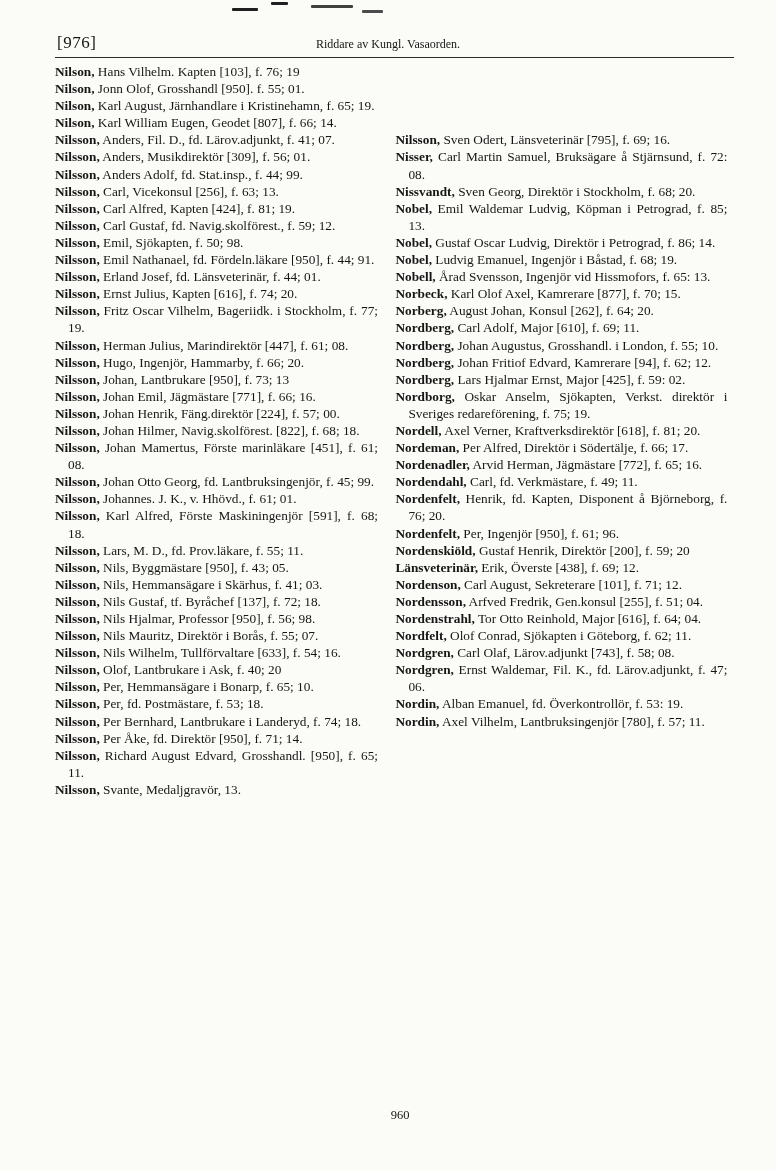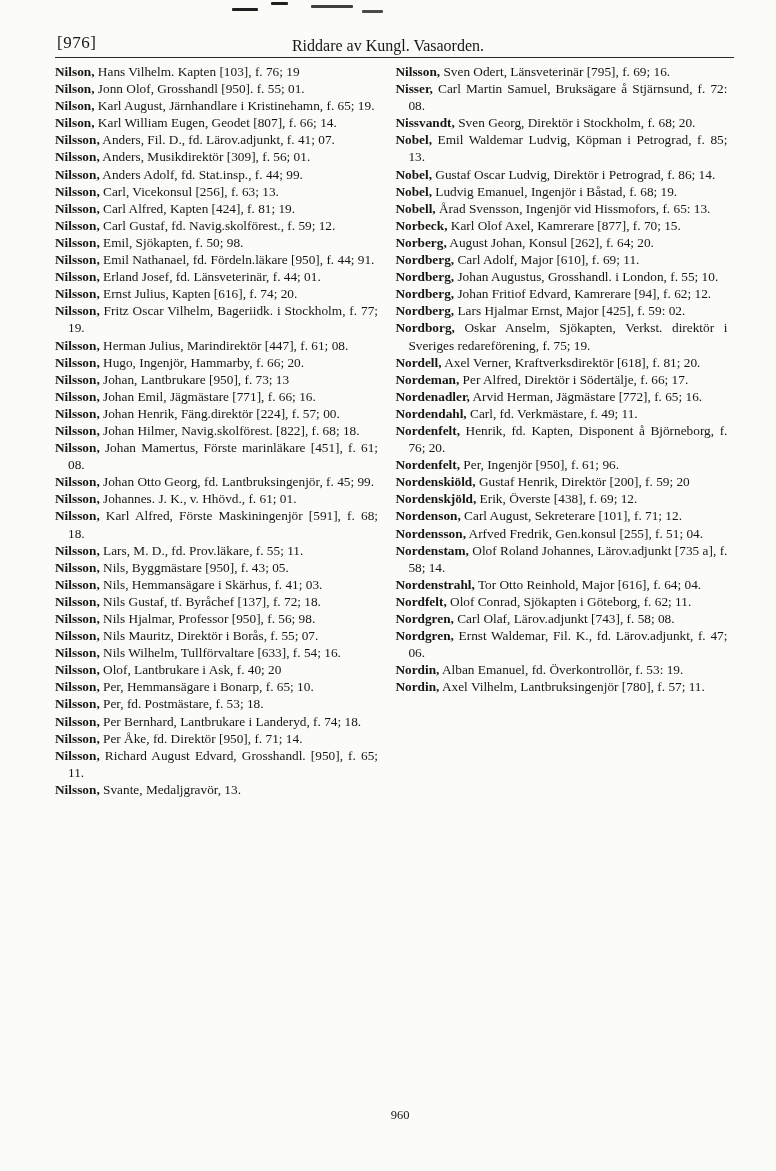--- a/index.html
+++ b/index.html
@@ -19,37 +19,37 @@
     left: 57px;
     font-size: 17px;
     letter-spacing: 0.5px;
   }
   .page-title {
     position: absolute;
     top: 37px;
     left: 0;
     width: 100%;
     text-align: center;
-    font-size: 16px;
+    font-size: 12px;
   }
   .header-rule {
     position: absolute;
     top: 57px;
     left: 55px;
     width: 679px;
     height: 0;
     border-top: 1.4px solid #2a2a2a;
   }
   .columns {
     position: absolute;
     top: 63px;
     left: 55px;
     width: 679px;
     display: flex;
-    align-items: flex-start;
+    align-items: center;
   }
   .col {
     font-size: 13.3px;
     line-height: 17.1px;
     text-align: justify;
   }
   .col-left  { width: 330px; padding-right: 7px; }
   .col-right { width: 341px; padding-left: 9px; }
   .divider   { width: 1.4px; background: #2a2a2a; }
   .entry {
@@ -147,24 +147,23 @@
       <p class="entry"><b>Nordberg,</b><span> Johan Fritiof Edvard, Kamrerare [94], f. 62; 12.</span></p>
       <p class="entry"><b>Nordberg,</b><span> Lars Hjalmar Ernst, Major [425], f. 59: 02.</span></p>
       <p class="entry"><b>Nordborg,</b><span> Oskar Anselm, Sjökapten, Verkst. direktör i Sveriges redareförening, f. 75; 19.</span></p>
       <p class="entry"><b>Nordell,</b><span> Axel Verner, Kraftverksdirektör [618], f. 81; 20.</span></p>
       <p class="entry"><b>Nordeman,</b><span> Per Alfred, Direktör i Södertälje, f. 66; 17.</span></p>
       <p class="entry"><b>Nordenadler,</b><span> Arvid Herman, Jägmästare [772], f. 65; 16.</span></p>
       <p class="entry"><b>Nordendahl,</b><span> Carl, fd. Verkmästare, f. 49; 11.</span></p>
       <p class="entry"><b>Nordenfelt,</b><span> Henrik, fd. Kapten, Disponent å Björneborg, f. 76; 20.</span></p>
       <p class="entry"><b>Nordenfelt,</b><span> Per, Ingenjör [950], f. 61; 96.</span></p>
       <p class="entry"><b>Nordenskiöld,</b><span> Gustaf Henrik, Direktör [200], f. 59; 20</span></p>
-      <p class="entry"><b>Nordenskjöld,</b><span> Erik, Överste [438], f. 69; 12.</span></p>
+      <p class="entry"><b>Länsveterinär,</b><span> Erik, Överste [438], f. 69; 12.</span></p>
       <p class="entry"><b>Nordenson,</b><span> Carl August, Sekreterare [101], f. 71; 12.</span></p>
       <p class="entry"><b>Nordensson,</b><span> Arfved Fredrik, Gen.konsul [255], f. 51; 04.</span></p>
-      <p class="entry"><b>Nordenstam,</b><span> Olof Roland Johannes, Lärov.adjunkt [735 a], f. 58; 14.</span></p>
       <p class="entry"><b>Nordenstrahl,</b><span> Tor Otto Reinhold, Major [616], f. 64; 04.</span></p>
       <p class="entry"><b>Nordfelt,</b><span> Olof Conrad, Sjökapten i Göteborg, f. 62; 11.</span></p>
       <p class="entry"><b>Nordgren,</b><span> Carl Olaf, Lärov.adjunkt [743], f. 58; 08.</span></p>
       <p class="entry"><b>Nordgren,</b><span> Ernst Waldemar, Fil. K., fd. Lärov.adjunkt, f. 47; 06.</span></p>
       <p class="entry"><b>Nordin,</b><span> Alban Emanuel, fd. Överkontrollör, f. 53: 19.</span></p>
       <p class="entry"><b>Nordin,</b><span> Axel Vilhelm, Lantbruksingenjör [780], f. 57; 11.</span></p>
     </div>
 </div>
 
 <div class="footer-page">960</div>

